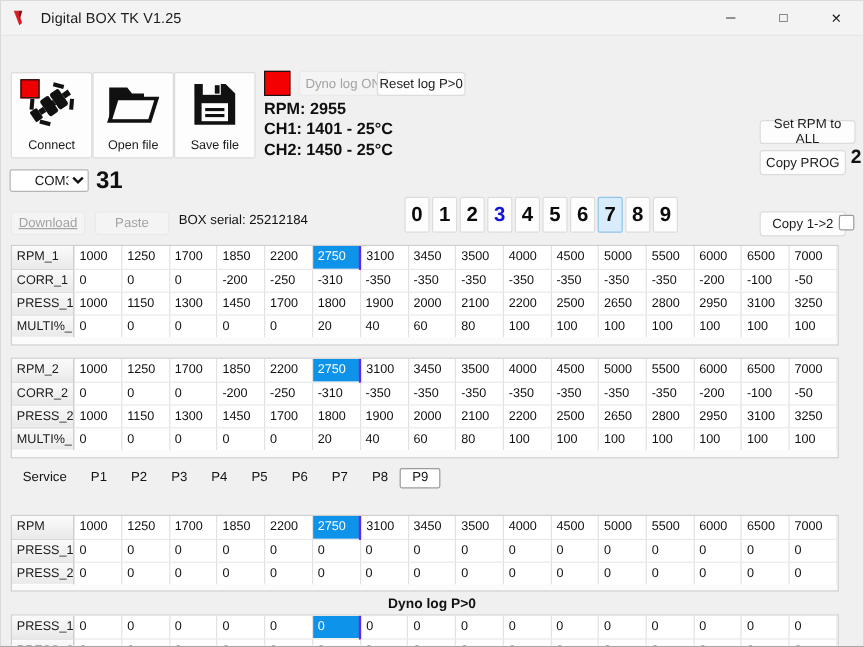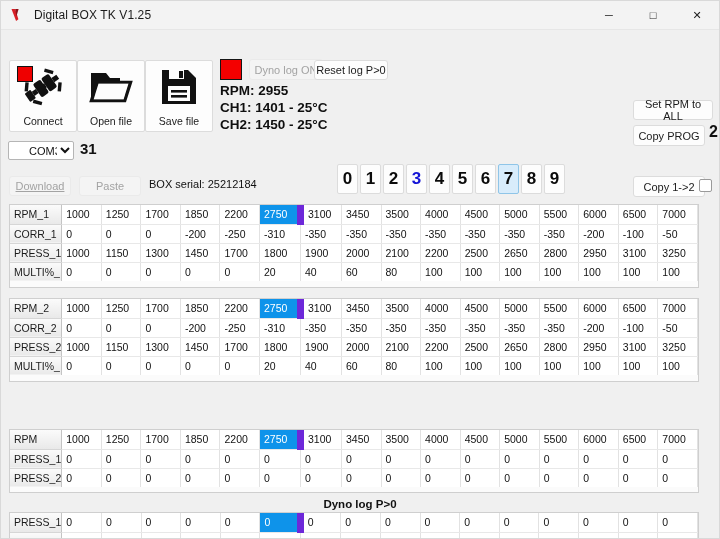--- a/index.html
+++ b/index.html
@@ -183,21 +183,21 @@
     background: #fff;
     border: 1px solid #b5b5b5;
     border-radius: 2px;
     box-sizing: border-box;
     color: #111;
     padding-left: 16px;
   }
   .com-num {
     position: absolute;
     left: 79px; top: 110px;
-    font-size: 15px;
+    font-size: 20px;
     font-weight: bold;
     color: #111;
   }
 
   #btn-download { left: 8px;  top: 146px; width: 62px; height: 20px; text-decoration: underline; }
   #btn-send     { left: 78px; top: 146px; width: 62px; height: 20px; }
 
   .box-serial {
     position: absolute;
     left: 148px; top: 148px;
@@ -260,21 +260,21 @@
     border-right: 1px solid #c4c4c4;
     border-bottom: 1px solid #d6d6d6;
     font-size: 10.5px;
     color: #1b1b1b;
     text-align: left;
     padding-left: 4px;
   }
   table.grid td.sel {
     background: #0e93ea;
     color: #ffffff;
-    border-right: 7px solid #6d28d9;
+    border-right: 2px solid #6d28d9;
   }
 
   #grid1 { left: 8px; top: 174px; width: 690px; height: 84px; }
   #grid2 { left: 8px; top: 268px; width: 690px; height: 84px; }
   #grid3 { left: 8px; top: 399px; width: 690px; height: 64px; }
   #grid4 { left: 8px; top: 482px; width: 690px; height: 45px; }
 
   
   .tabstrip {
     position: absolute;
@@ -619,20 +619,32 @@
                 <td>100</td>
                 <td>100</td>
                 <td>100</td>
                 <td>100</td>
                 <td>100</td>
               </tr>
             </tbody>
           </table>
         </div>
 
+      <div class="tabstrip" id="tabstrip">
+          <div class="tab">Service</div>
+          <div class="tab">P1</div>
+          <div class="tab">P2</div>
+          <div class="tab">P3</div>
+          <div class="tab">P4</div>
+          <div class="tab">P5</div>
+          <div class="tab">P6</div>
+          <div class="tab">P7</div>
+          <div class="tab">P8</div>
+          <div class="tab active">P9</div>
+        </div>
 
       <div class="section-title" id="title-p0">Dyno log  P0</div>
       <div class="grid-wrap" id="grid3">
           <table class="grid">
             <colgroup>
               <col style="width: 50px;">
               <col style="width: 50px;">
               <col style="width: 50px;">
               <col style="width: 50px;">
               <col style="width: 50px;">

